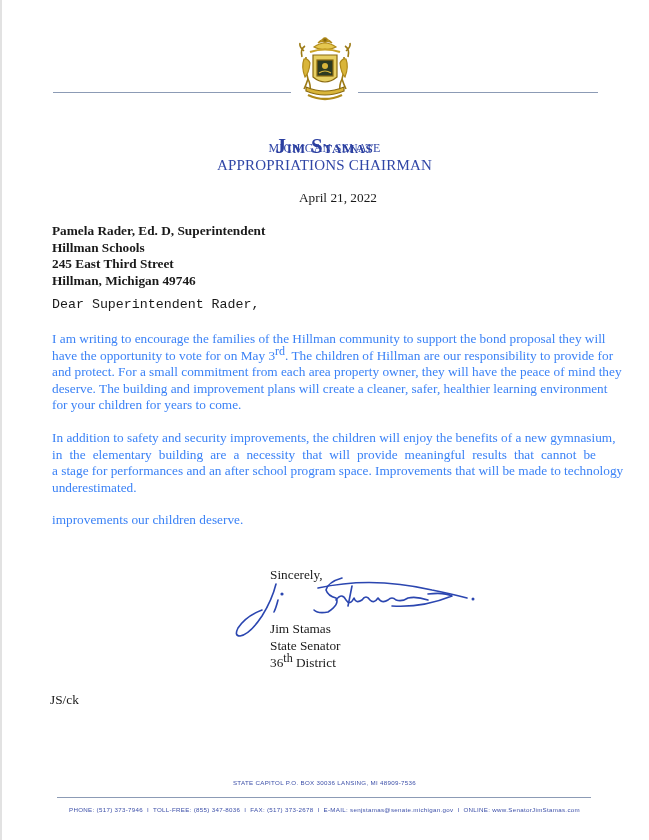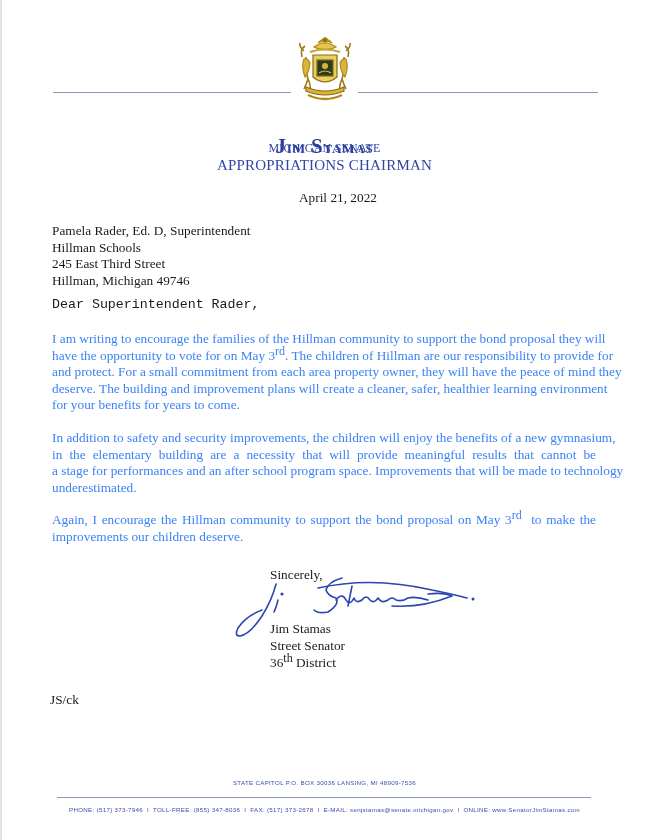--- a/index.html
+++ b/index.html
@@ -12,21 +12,21 @@
   .seal { position: absolute; left: 296px; top: 33px; width: 58px; height: 70px; }
   .hdr { position: absolute; left: 0; width: 649px; text-align: center; color: #3046a6; }
   .hdr-senate { top: 117px; font-size: 12px; letter-spacing: 0.2px; margin-top: 24px; }
   .hdr-name { top: 134px; font-size: 18px; font-weight: bold; font-variant: small-caps; letter-spacing: 0.8px; color: #2a3ea0; }
   .hdr-name .big { font-size: 21px; }
   .hdr-title { top: 157px; font-size: 15px; letter-spacing: 0.2px; }
 
   
   .txt { position: absolute; font-size: 13.3px; line-height: 16.6px; color: #1a1a1a; white-space: nowrap; }
   .date { left: 299px; top: 190px; }
-  .addr { left: 52px; top: 223px; }
+  .addr { left: 52px; top: 223px; font-weight: bold; }
   .salut { left: 52px; top: 297px; font-family: Liberation Mono, monospace; }
   .para { position: absolute; left: 52px; width: 544px; font-size: 13.3px; line-height: 16.6px;
           text-align: justify; color: #3b82f6; }
   .para .ln { display: block; text-align: justify; text-align-last: justify; white-space: nowrap; }
   .para .ln.last { text-align-last: left; }
   .p1 { top: 331px; }
   .p2 { top: 430px; }
   .p3 { top: 512px; }
   sup { font-size: 12px; line-height: 0; vertical-align: 5px; }
 
@@ -90,32 +90,31 @@
   <div>Hillman, Michigan 49746</div>
 </div>
 
 <div class="txt salut">Dear Superintendent Rader,</div>
 
 <div class="para p1">
   <span class="ln">I am writing to encourage the families of the Hillman community to support the bond proposal they will</span>
   <span class="ln"><span>have the opportunity to vote for on May 3</span><sup>rd</sup><span>. The children of Hillman are our responsibility to provide for</span></span>
   <span class="ln">and protect. For a small commitment from each area property owner, they will have the peace of mind they</span>
   <span class="ln">deserve. The building and improvement plans will create a cleaner, safer, healthier learning environment</span>
-  <span class="ln last">for your benefits for years to come.</span>
+  <span class="ln last">for your children for years to come.</span>
 </div>
 
 <div class="para p2">
   <span class="ln">In addition to safety and security improvements, the children will enjoy the benefits of a new gymnasium,</span>
   <span class="ln">in the elementary building are a necessity that will provide meaningful results that cannot be</span>
   <span class="ln">a stage for performances and an after school program space. Improvements that will be made to technology</span>
   <span class="ln last">underestimated.</span>
 </div>
 
 <div class="para p3">
-  <span class="ln"><span>Again, I encourage the Hillman community to support the bond proposal on May 3</span><sup>rd</sup><span style="white-space:pre">  to make the</span></span>
   <span class="ln last">improvements our children deserve.</span>
 </div>
 
 <div class="txt sig-close">Sincerely,</div>
 
 <svg class="sig-img" viewBox="0 0 250 72">
   <g fill="none" stroke="#2b46b0" stroke-width="1.6" stroke-linecap="round" stroke-linejoin="round">
 
     <path d="M44 14 Q40 30 30 46 Q18 64 8 66 Q2 66 6 58 Q14 46 30 40"></path>
 
@@ -128,20 +127,20 @@
 
     <path d="M104 30 Q110 22 114 30 Q118 36 122 28 Q124 34 130 30 Q134 24 138 30 Q142 34 146 28 Q150 34 156 30 Q160 26 164 30 Q170 32 176 28 Q184 26 196 30"></path>
     <path d="M120 16 Q118 26 116 36"></path>
 
     <path d="M160 36 Q190 38 220 26 Q212 22 196 24"></path>
     <circle cx="241" cy="29" r="0.7" fill="#2b46b0"></circle>
   </g>
 </svg>
 
 <div class="txt sig-name">Jim Stamas</div>
-<div class="txt sig-title">Street Senator</div>
+<div class="txt sig-title">State Senator</div>
 <div class="txt sig-district"><span>36</span><sup>th</sup><span style="white-space:pre"> District</span></div>
 
 <div class="txt initials">JS/ck</div>
 
 <div class="ftr ftr-addr">STATE CAPITOL P.O. BOX 30036 LANSING, MI 48909-7536</div>
 <div class="ftr-rule"></div>
 <div class="ftr ftr-contact" style="white-space:pre">PHONE: (517) 373-7946  I  TOLL-FREE: (855) 347-8036  I  FAX: (517) 373-2678  I  E-MAIL: senjstamas@senate.michigan.gov  I  ONLINE: www.SenatorJimStamas.com</div>
 
 </body></html>

